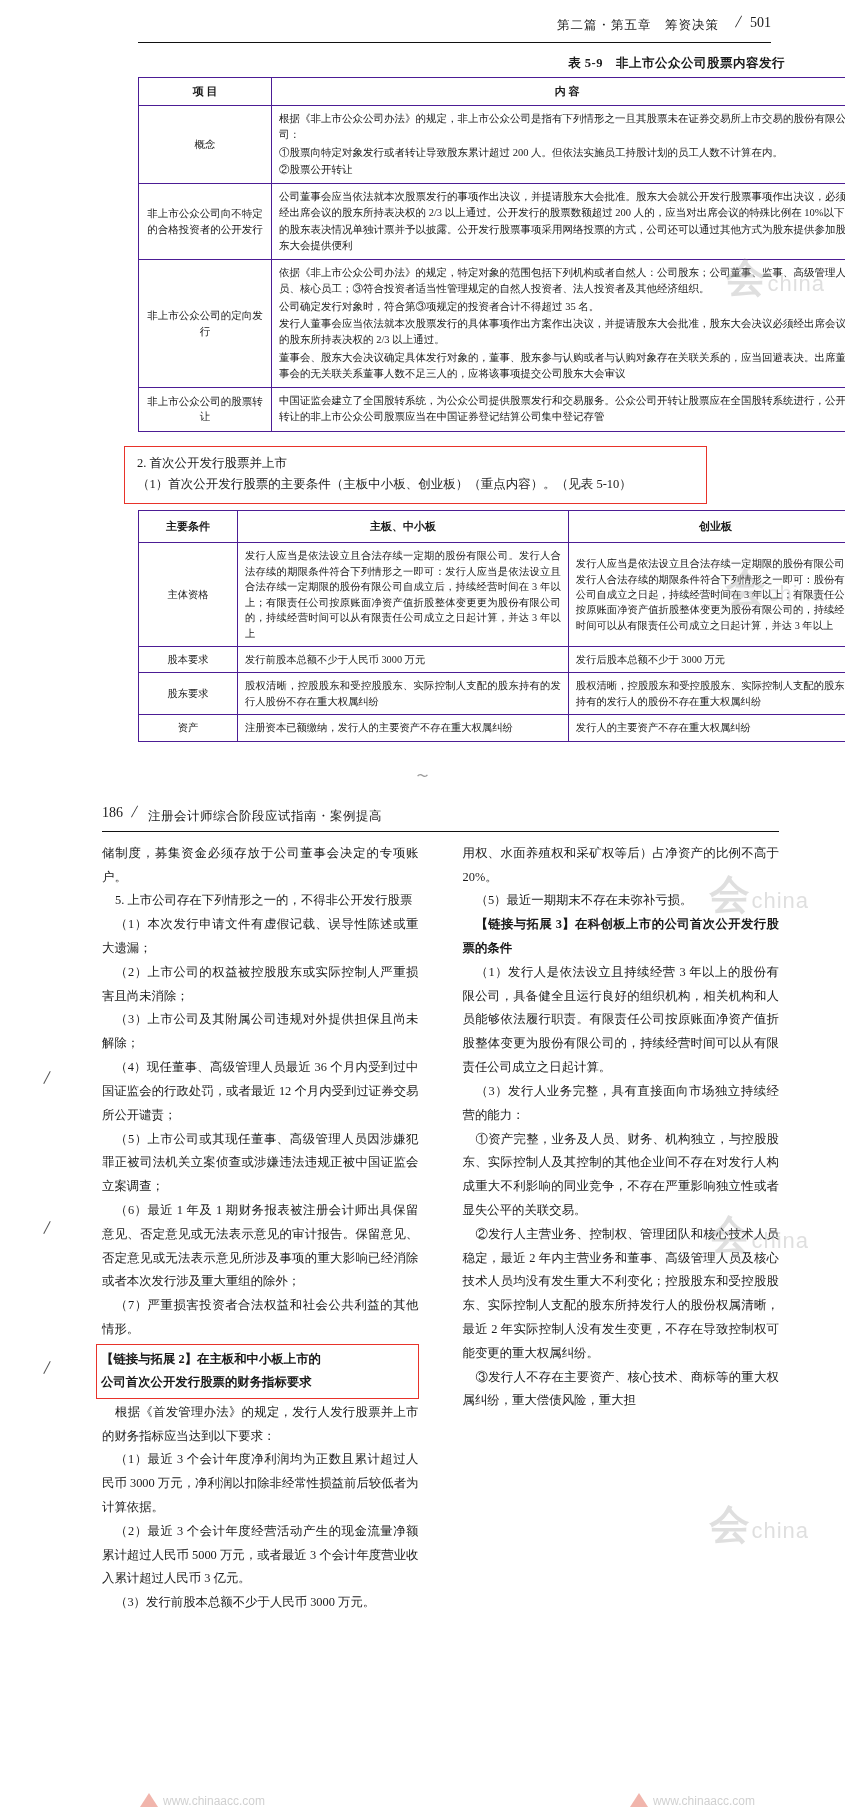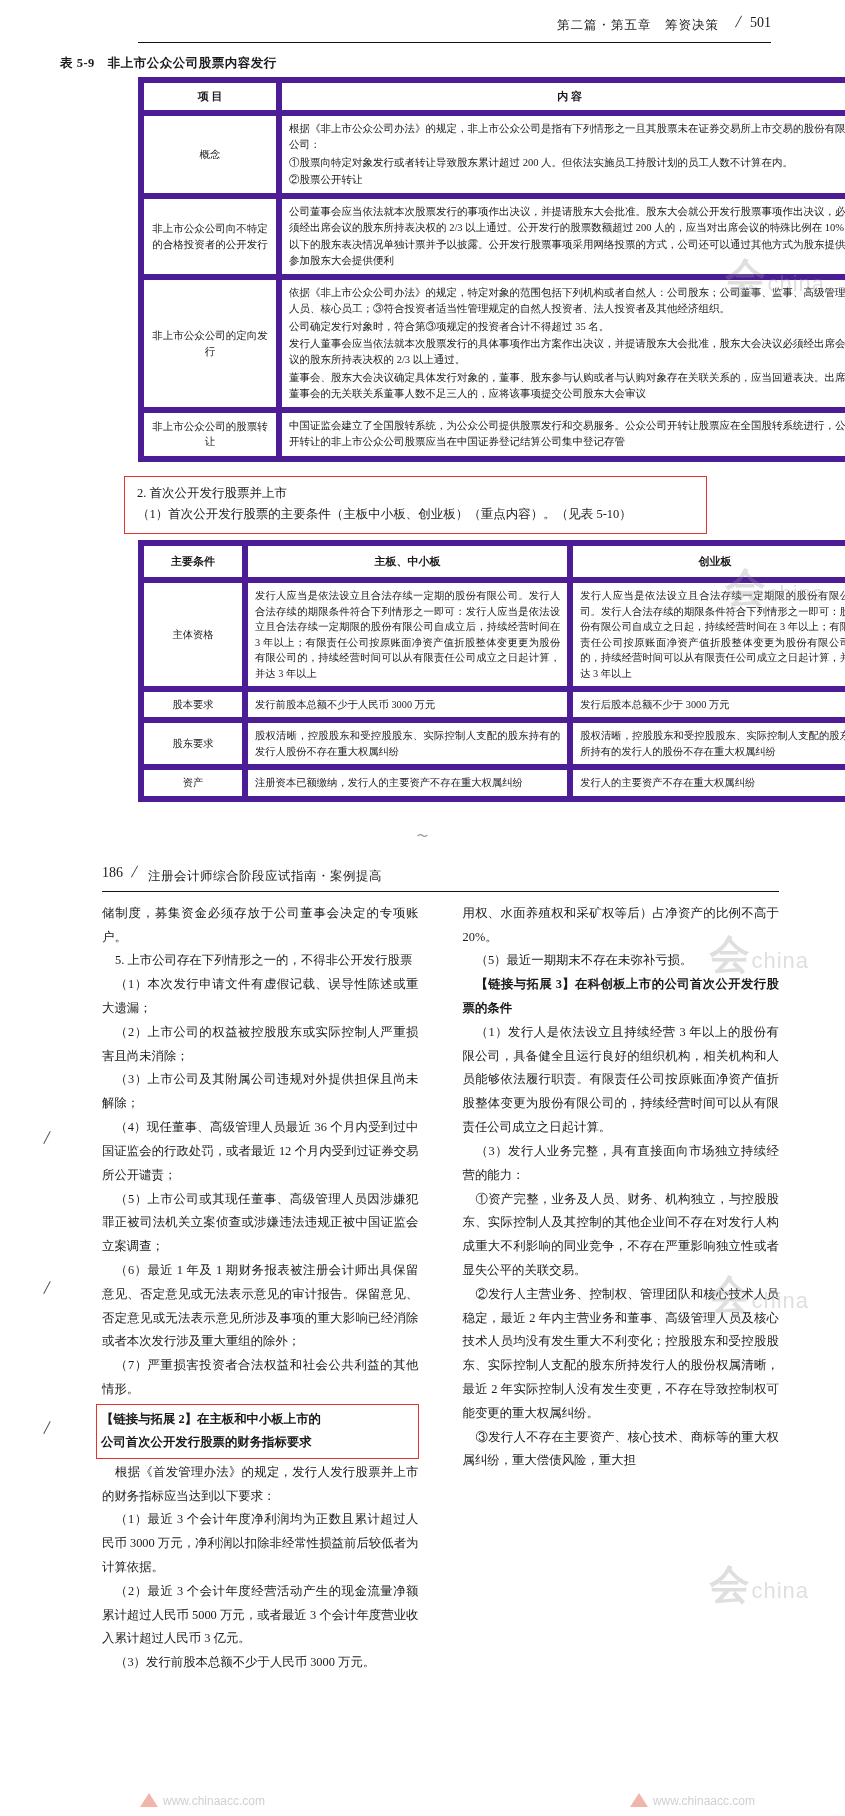--- a/index.html
+++ b/index.html
@@ -44,35 +44,35 @@
   .top-header .hdr-slash{
     position:absolute;
     right:30px;
     top:-4px;
     font-size:17px;
     color:#111;
     transform:skewX(-12deg);
   }
 
   .tbl-caption{
-    text-align:left;
+    text-align:right;
     font-size:12.5px;
     font-weight:bold;
     margin:12px 0 5px 0;
     letter-spacing:.5px;
   }
 
   table.doc{
     border-collapse:collapse;
     width:100%;
     font-size:10.5px;
     line-height:1.55;
   }
   table.doc td,table.doc th{
-    border:6px solid #4c1d95;
+    border:1px solid #4c1d95;
     padding:5px 7px;
     vertical-align:middle;
   }
   table.doc th{
     text-align:center;
     font-weight:bold;
     font-size:11px;
   }
   td.label{
     text-align:center;

